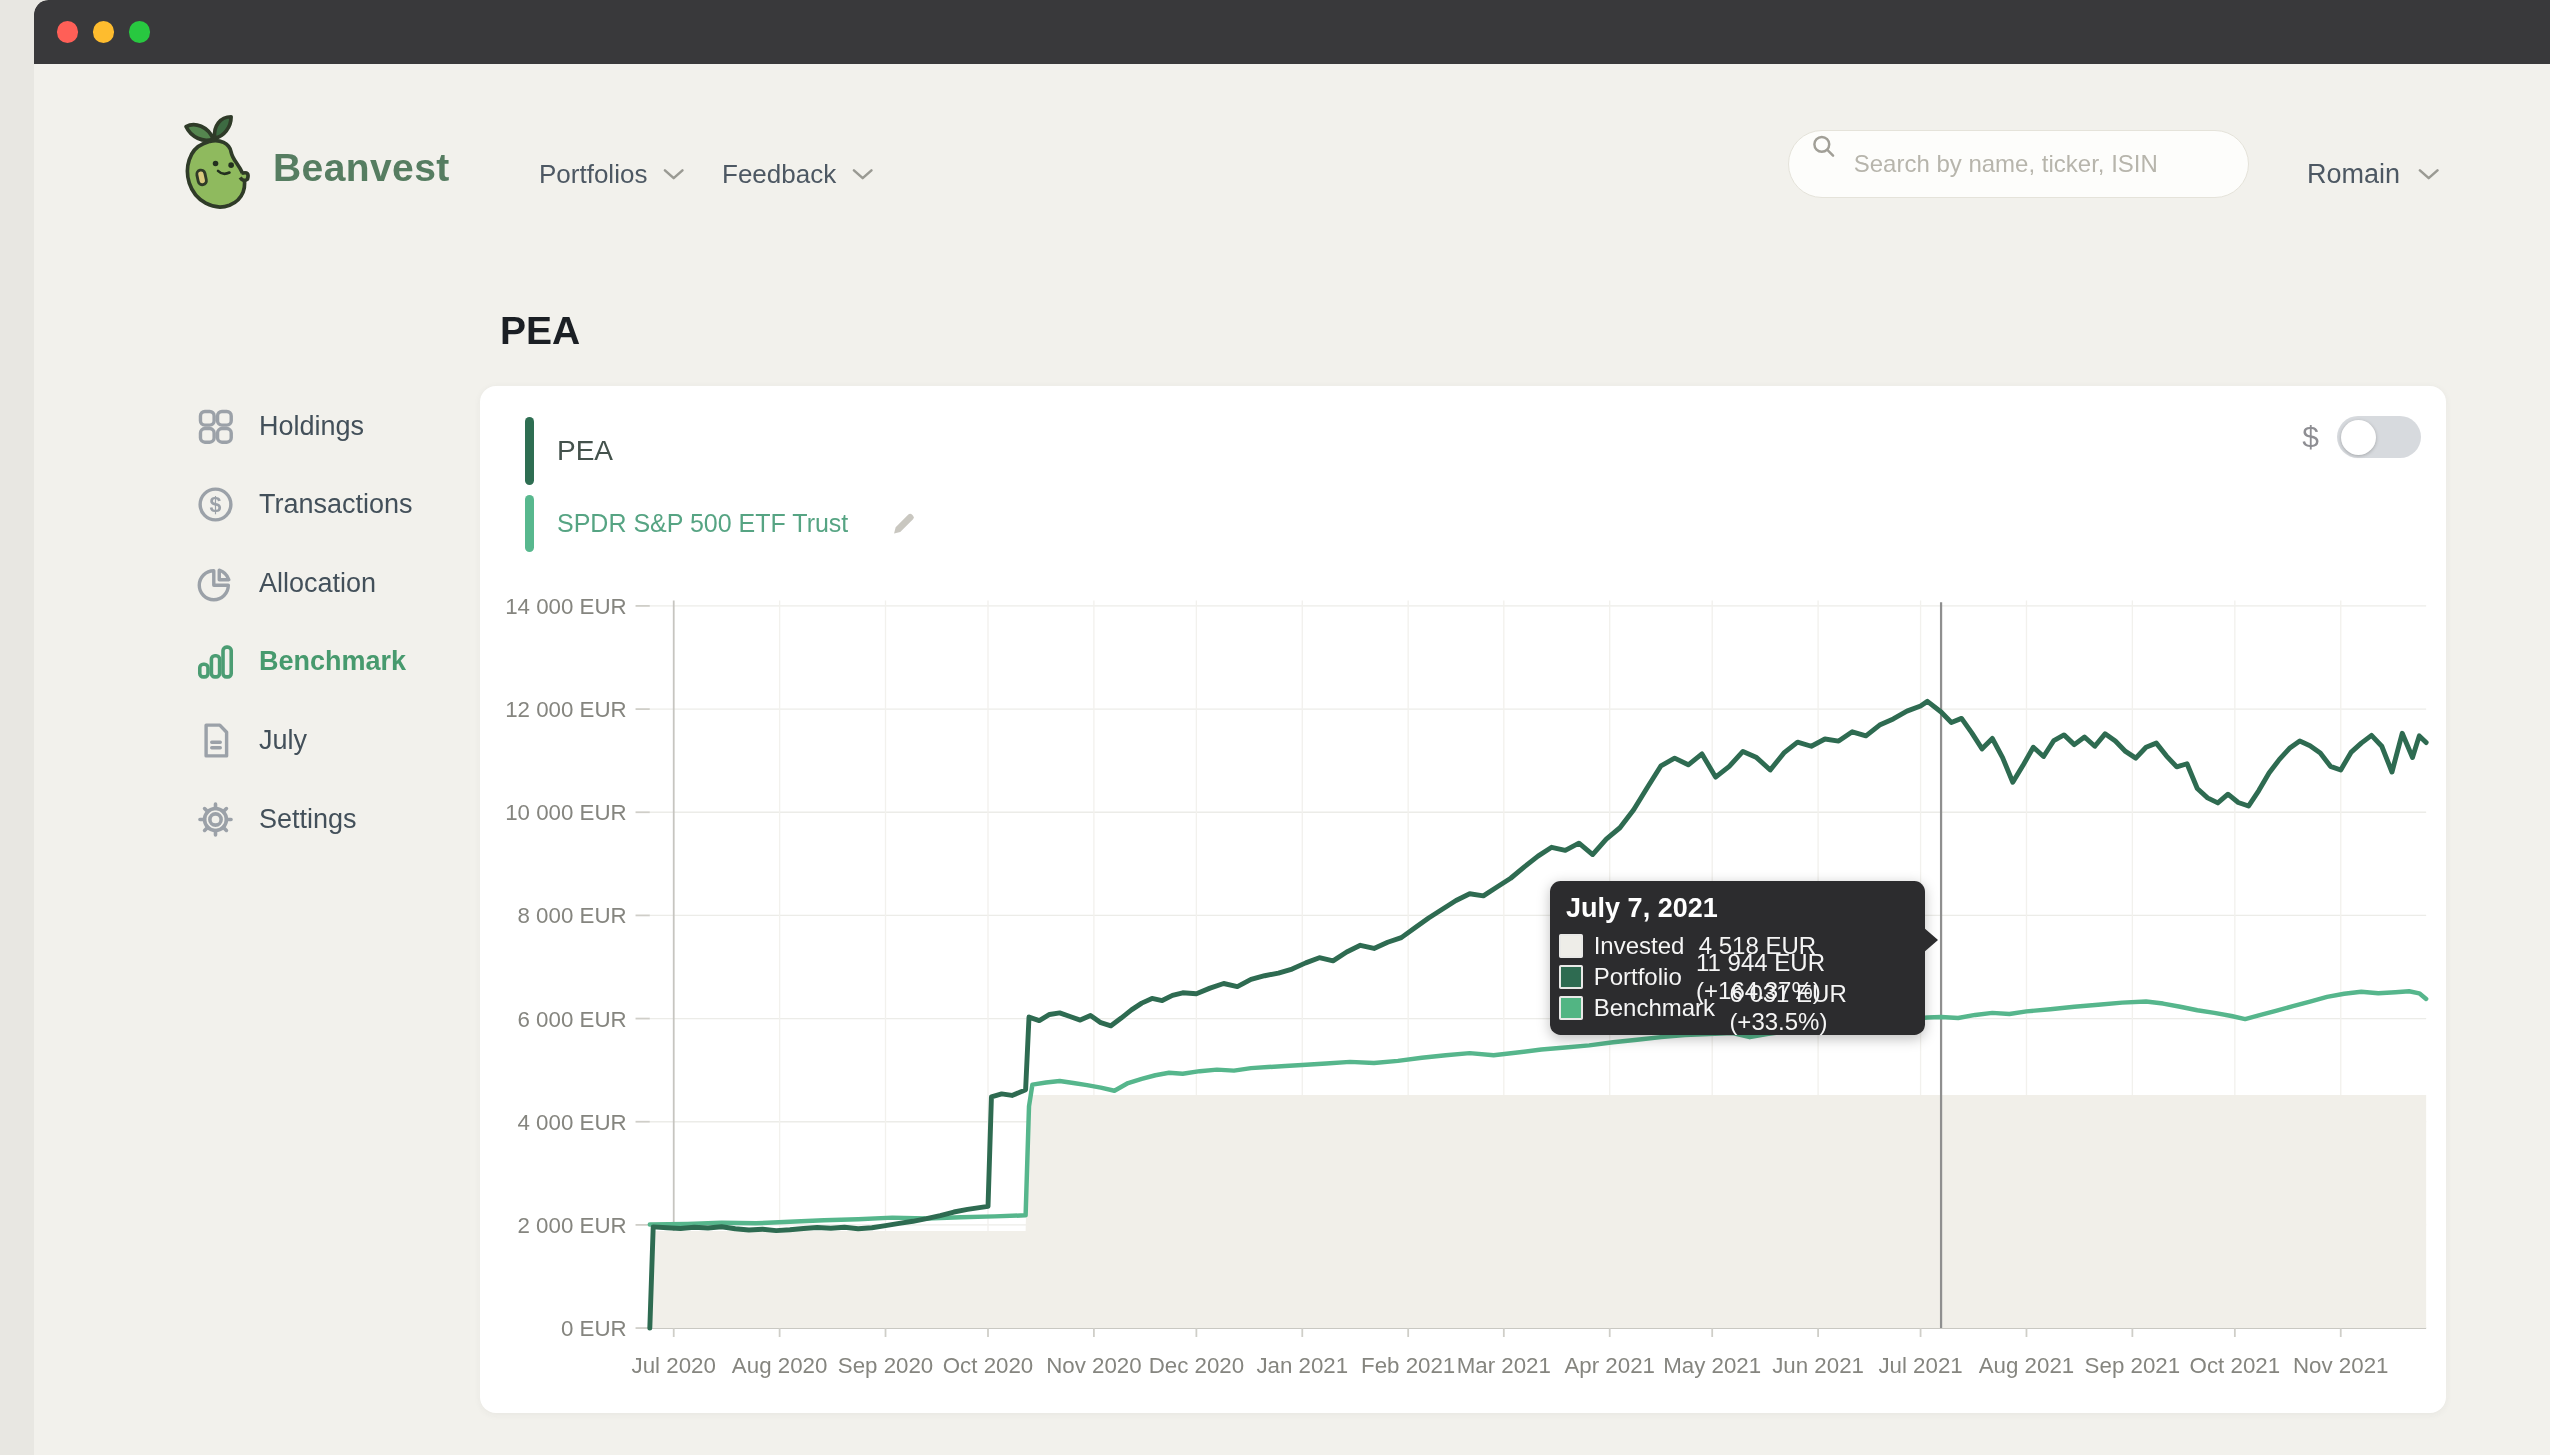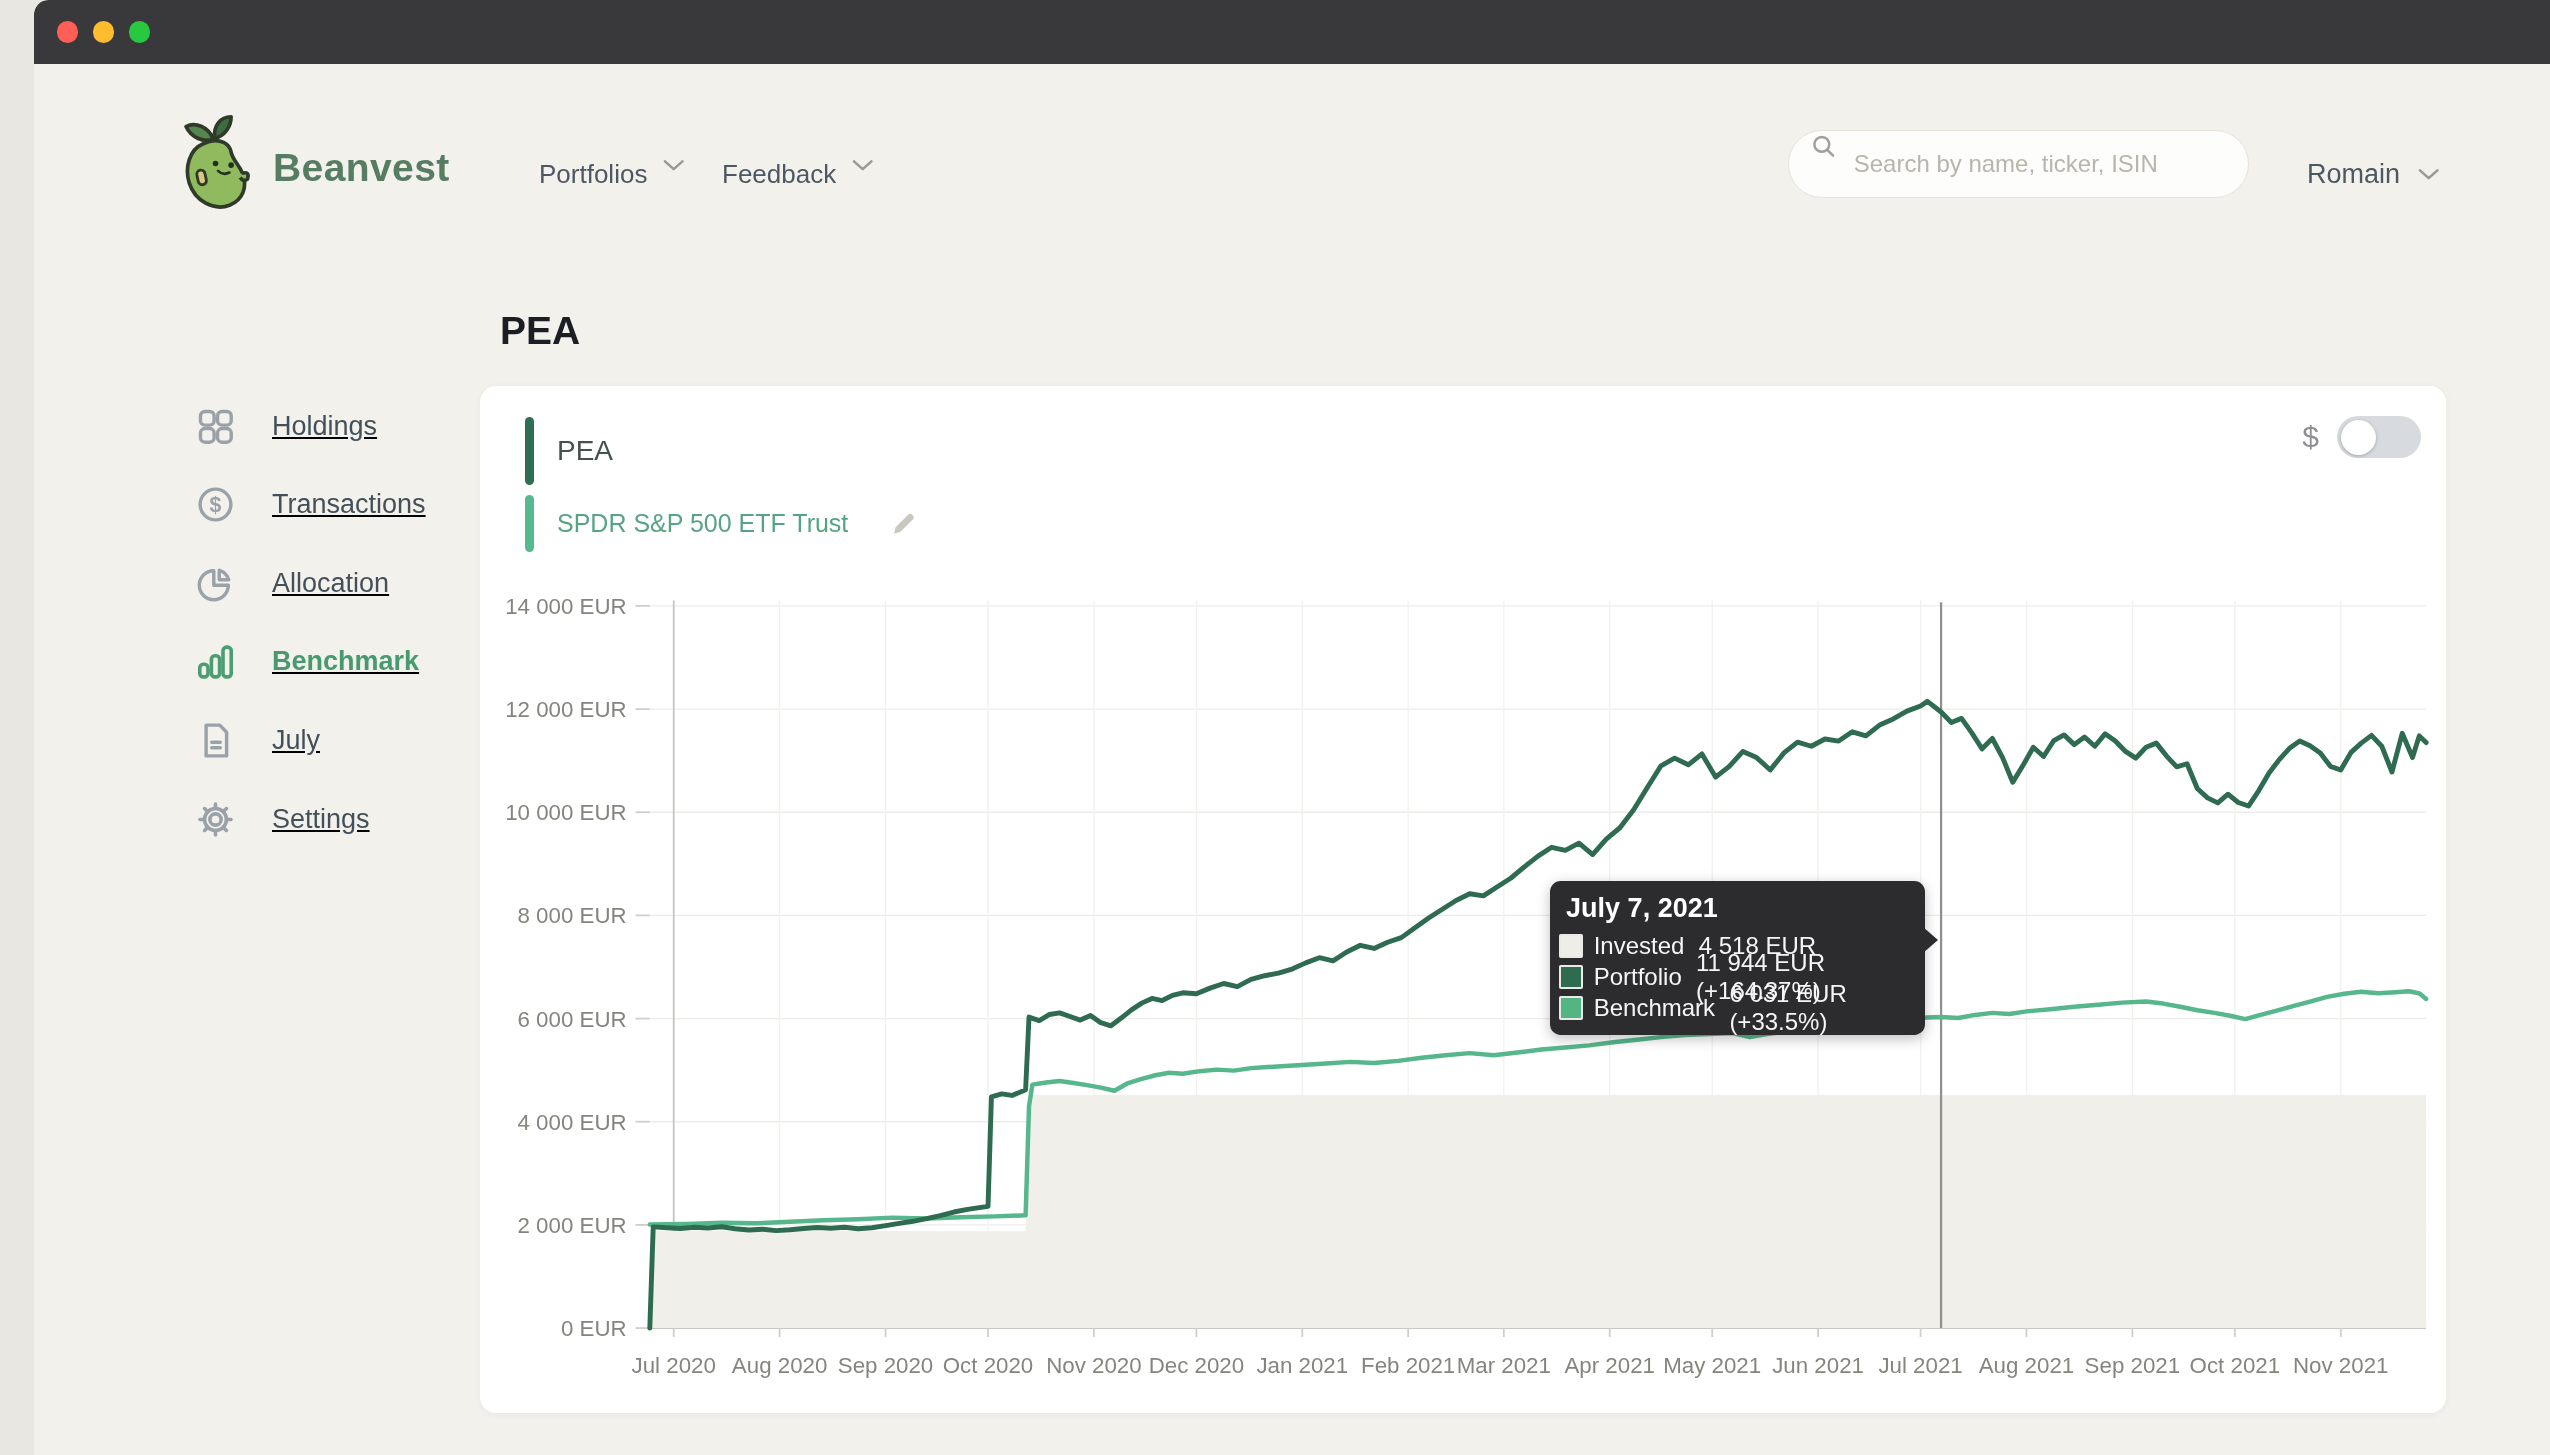--- a/index.html
+++ b/index.html
@@ -8,33 +8,33 @@
           font-family:"Liberation Sans",sans-serif;border-radius:14.3px 14.3px 0 0;margin-left:34px;}
   
   .titlebar{position:absolute;left:0;top:0;width:100%;height:64px;background:#39393b;border-radius:14.3px 14.3px 0 0;}
   .dot{position:absolute;top:21.4px;width:21.4px;height:21.4px;border-radius:50%;}
   .dot.red{left:23px;background:#ff5f57;}
   .dot.yellow{left:59px;background:#febc2e;}
   .dot.green{left:95px;background:#28c840;}
   
   .logo{position:absolute;left:143px;top:111px;width:82px;height:105px;}
   .brand{position:absolute;left:239px;top:146px;font-size:39px;font-weight:800;color:#567d61;letter-spacing:0.4px;}
-  .nav-item{position:absolute;top:159px;display:flex;gap:16px;cursor:pointer;}
+  .nav-item{position:absolute;top:159px;display:flex;align-items:center;gap:16px;cursor:pointer;}
   .nav-item span{font-size:26px;color:#4d5863;}
   .nav-portfolios{left:505px;}
   .nav-feedback{left:688px;gap:16px;}
   .search{position:absolute;left:1754px;top:130px;width:461px;height:68px;background:#fdfdfb;
           border:1.8px solid #e5e3da;border-radius:34px;display:flex;padding:0 21.4px;gap:14.3px;}
   .search input{border:none;outline:none;background:transparent;font-size:24px;color:#555;width:100%;
                 font-family:"Liberation Sans",sans-serif;}
   .search input::placeholder{color:#b7b5ac;}
   .user-menu{position:absolute;left:2273px;top:159px;display:flex;align-items:center;gap:18px;cursor:pointer;}
   .user-menu span{font-size:27px;color:#4d5863;}
   
-  .side-item{position:absolute;left:161px;display:flex;align-items:center;gap:36px;height:46px;cursor:pointer;text-decoration:underline;}
+  .side-item{position:absolute;left:161px;display:flex;align-items:center;gap:23px;height:46px;cursor:pointer;}
   .side-item svg{width:41px;height:41px;flex:0 0 41px;}
   .side-item span{font-size:27px;color:#43505a;}
   .side-item.active span{color:#479a6e;font-weight:700;}
   
   .page-title{position:absolute;left:466px;top:309px;font-size:39px;font-weight:800;color:#1b1f24;margin:0;}
   .card{position:absolute;left:446px;top:386px;width:1966px;height:1027px;background:#ffffff;border-radius:16px;
         box-shadow:0 1.8px 7.1px rgba(60,60,50,.05);}
   .legend-row{position:absolute;display:flex;align-items:center;}
   .legend-row .bar{border-radius:4.5px;}
   .legend-1{left:45px;top:30px;height:70px;}

